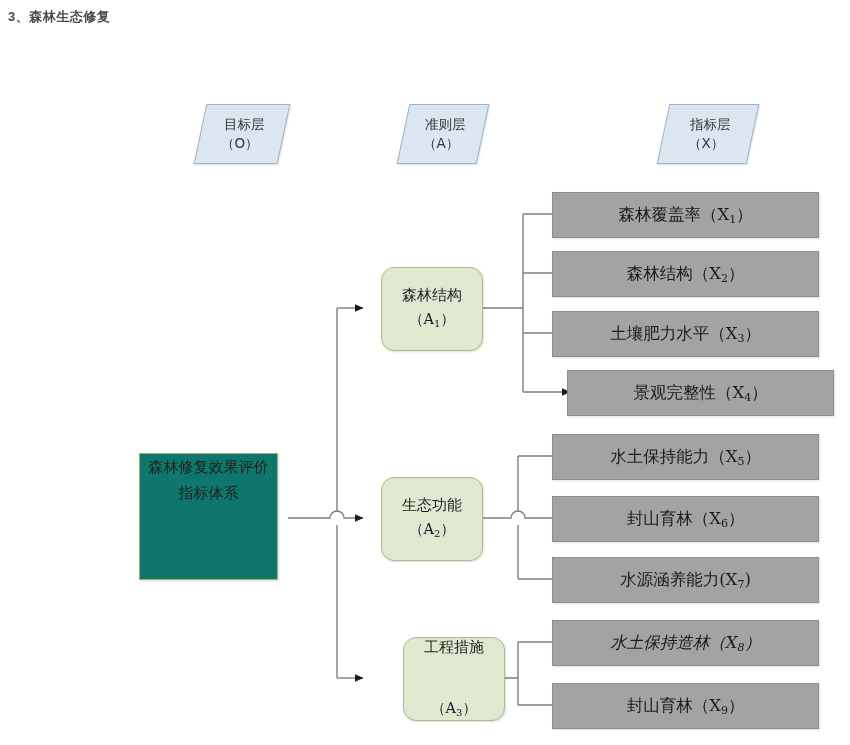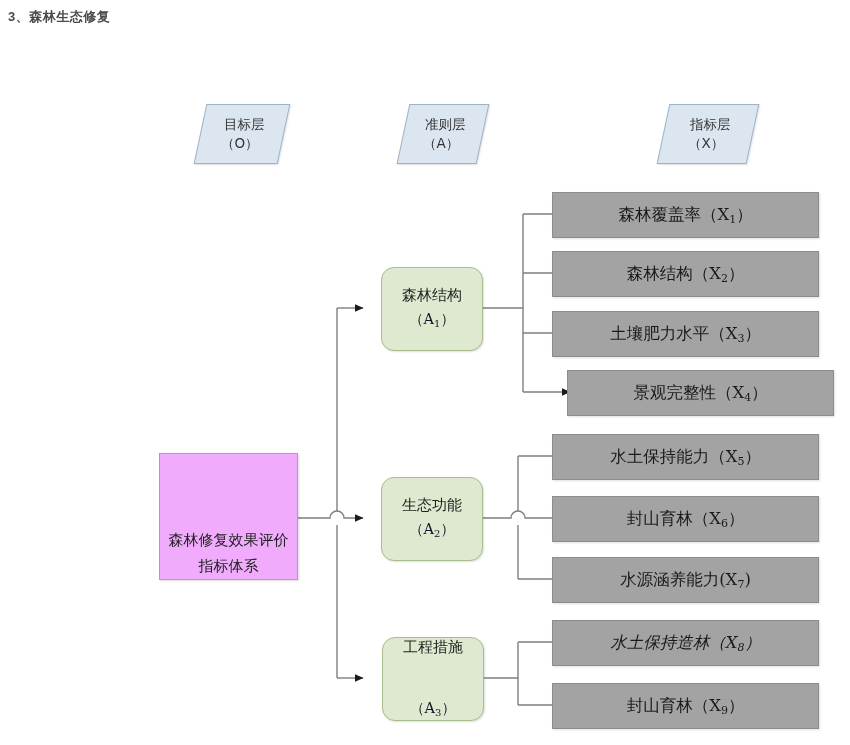--- a/index.html
+++ b/index.html
@@ -58,28 +58,28 @@
     font-family: "DejaVu Sans", "Liberation Sans", sans-serif;
     font-size: 13.5px;
     color: #333333;
     line-height: 19px;
     white-space: nowrap;
   }
 
   
   #root-node {
     position: absolute;
-    left: 159px;
+    left: 139px;
     top: 453px;
     width: 137px;
     height: 125px;
-    background: #f0abfc;
+    background: #0f766e;
     border: 1px solid #9bb377;
     display: flex;
-    align-items: flex-end;
+    align-items: flex-start;
     justify-content: center;
     box-shadow: 1px 1px 2px rgba(0,0,0,0.15);
   }
   #root-node .node-text {
     font-family: "DejaVu Sans", "Liberation Sans", sans-serif;
     font-size: 15px;
     color: #1f1f1f;
     line-height: 26px;
     text-align: center;
     padding: 0 6px;
@@ -212,21 +212,21 @@
 <div class="criterion" style="left:381px; top:267px;">
   <div class="c-name">森林结构</div>
   <div class="c-code"><span>（A</span><sub>1</sub><span>）</span></div>
 </div>
 
 <div class="criterion" style="left:381px; top:477px;">
   <div class="c-name">生态功能</div>
   <div class="c-code"><span>（A</span><sub>2</sub><span>）</span></div>
 </div>
 
-<div class="criterion" style="left:382px; top:637px;gap:37px;">
+<div class="criterion" style="left:403px; top:637px;gap:37px;">
   <div class="c-name">工程措施</div>
   <div class="c-code"><span>（A</span><sub>3</sub><span>）</span></div>
 </div>
 
 <div class="indicator" style="top:192px;">
   <div class="i-text"><span>森林覆盖率</span><span>（X</span><sub>1</sub><span>）</span></div>
 </div>
 <div class="indicator" style="top:251px;">
   <div class="i-text"><span>森林结构</span><span>（X</span><sub>2</sub><span>）</span></div>
 </div>

